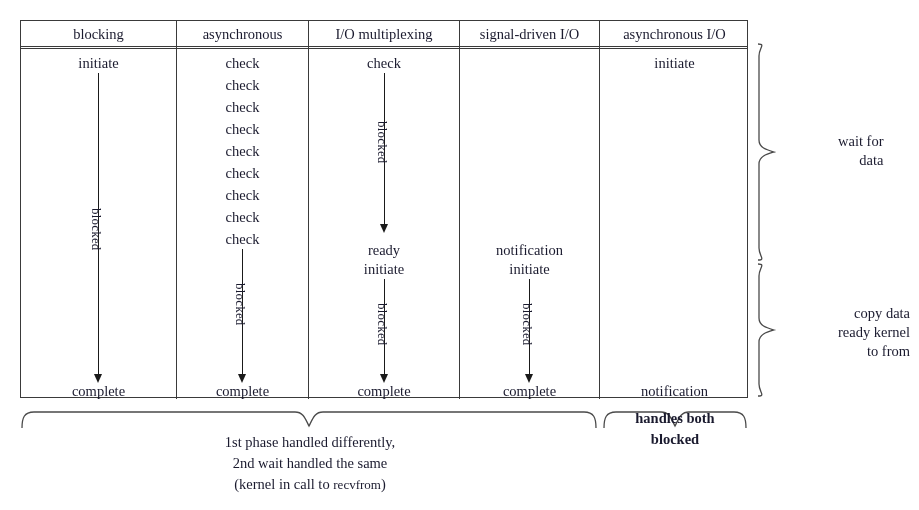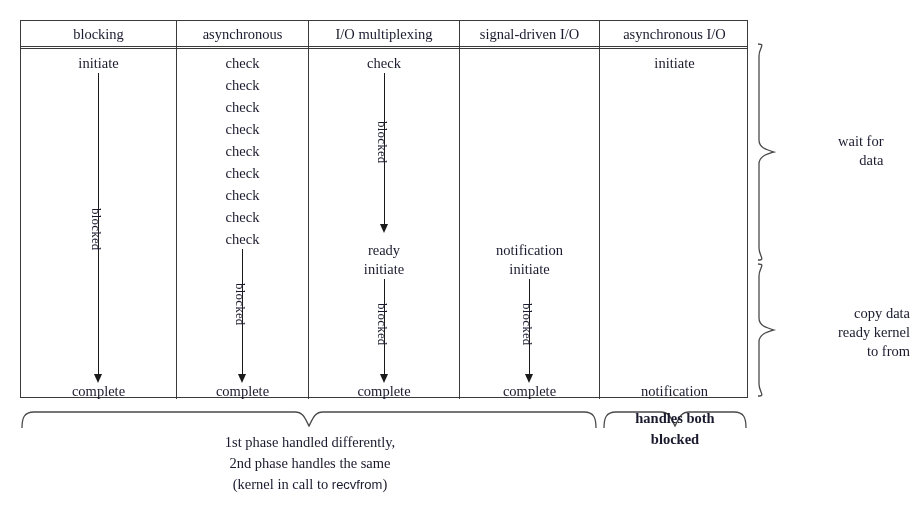--- a/index.html
+++ b/index.html
@@ -129,21 +129,21 @@
     margin-left: 36px;
   }
   .bottom-label {
     position: absolute;
     font-size: 14.5px;
     line-height: 21px;
     text-align: center;
     white-space: nowrap;
   }
   .mono {
-    font-family: Liberation Sans, sans-serif;
+    font-family: Liberation Serif, serif;
     font-size: 13px;
     margin-top: 32px;
   }
 </style>
 </head>
 <body>
 
 <div id="figure">
 
   <div class="table-frame">
@@ -242,21 +242,21 @@
     <div>ready kernel</div>
     <div>to from</div>
   </div>
 
   <svg class="brace-svg" style="left:20px;top:408px;width:578px;height:22px;" viewBox="0 0 578 22" preserveAspectRatio="none">
     <path d="M 2 20 C 2 10, 4 4, 14 4 L 275 4 C 283 4, 285 10, 289 18
              C 293 10, 295 4, 303 4 L 564 4 C 574 4, 576 10, 576 20"></path>
   </svg>
   <div class="bottom-label" style="left:130px;top:432px;width:360px;">
     <div>1st phase handled differently,</div>
-    <div>2nd phase handles the same</div>
+    <div>2nd wait handled the same</div>
     <div>
       <span>(kernel in call to </span><span class="mono">recvfrom</span><span>)</span>
     </div>
   </div>
 
   <svg class="brace-svg" style="left:602px;top:408px;width:146px;height:22px;" viewBox="0 0 146 22" preserveAspectRatio="none">
     <path d="M 2 20 C 2 10, 4 4, 14 4 L 59 4 C 67 4, 69 10, 73 18
              C 77 10, 79 4, 87 4 L 132 4 C 142 4, 144 10, 144 20"></path>
   </svg>
   <div class="bottom-label" style="left:600px;top:408px;width:150px;font-weight:bold;">

